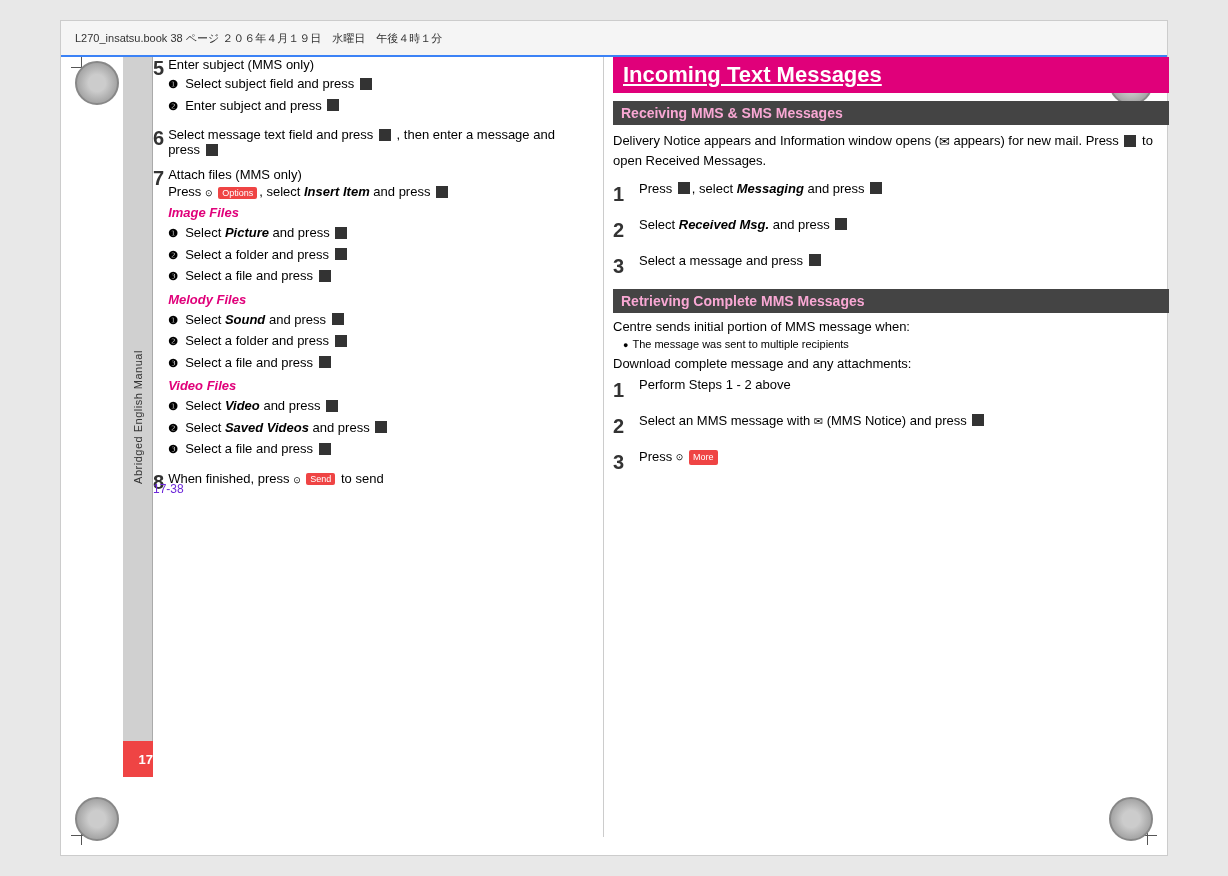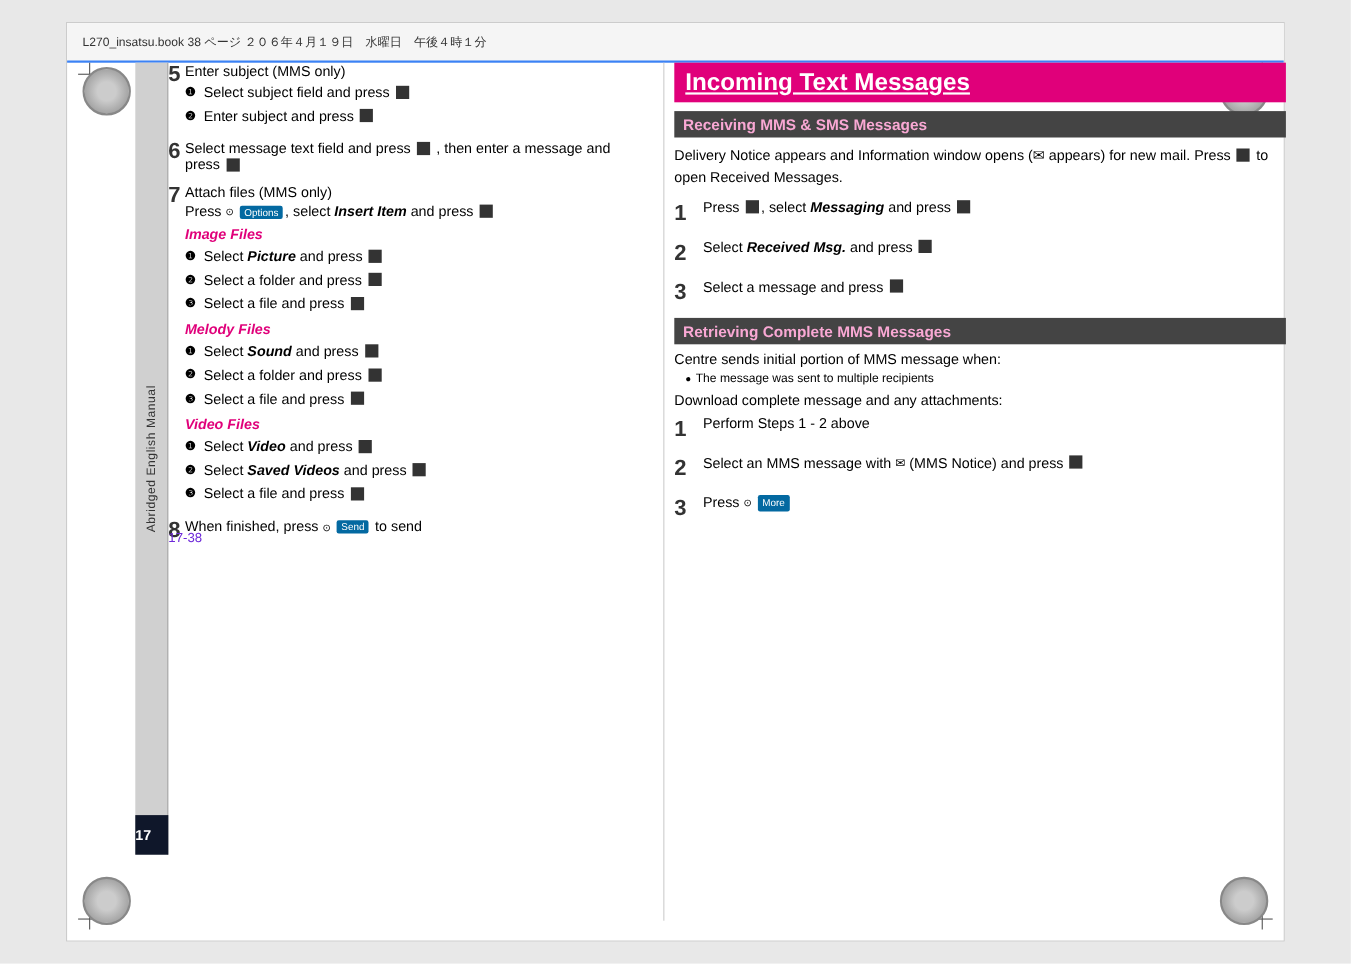--- a/index.html
+++ b/index.html
@@ -88,25 +88,25 @@
       letter-spacing: 0.5px;
     }
 
     
     .chapter-box {
       position: absolute;
       left: 62px;
       top: 720px;
       width: 30px;
       height: 36px;
-      background: #0f172a;
+      background: #ef4444;
       color: #fff;
       display: flex;
       align-items: center;
-      justify-content: flex-start;
+      justify-content: flex-end;
       font-size: 13px;
       font-weight: bold;
     }
 
     
     .content-area {
       position: absolute;
       top: 36px;
       left: 92px;
       width: 1016px;
@@ -181,21 +181,21 @@
       width: 12px; height: 12px;
       background: #333;
       vertical-align: middle;
       margin: 0 2px;
       position: relative;
       top: -1px;
     }
 
     .inline-badge {
       display: inline-block;
-      background: #0369a1;
+      background: #ef4444;
       color: #fff;
       font-size: 9px;
       padding: 1px 4px;
       border-radius: 2px;
       vertical-align: middle;
       margin: 0 2px;
     }
 
     
     .section-title-pink {

